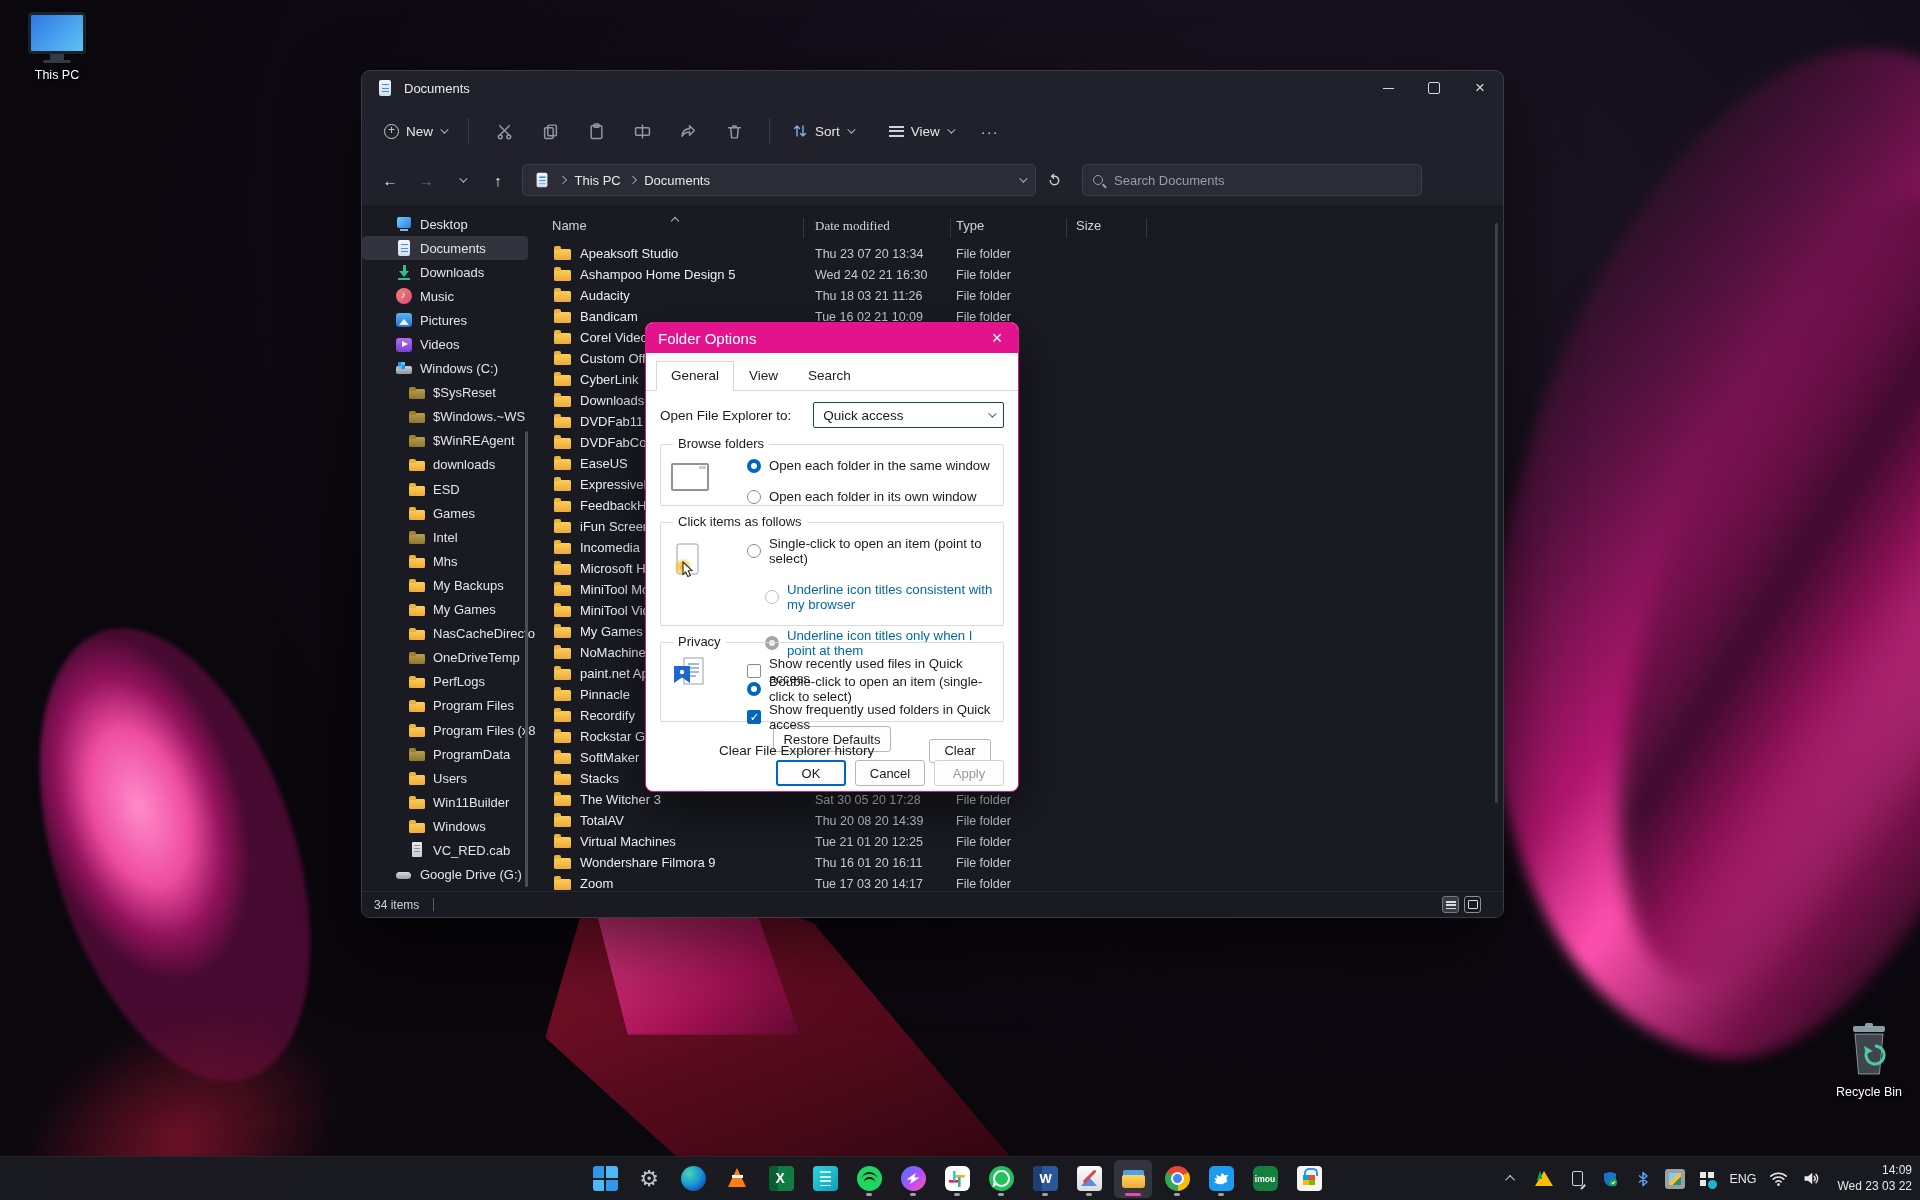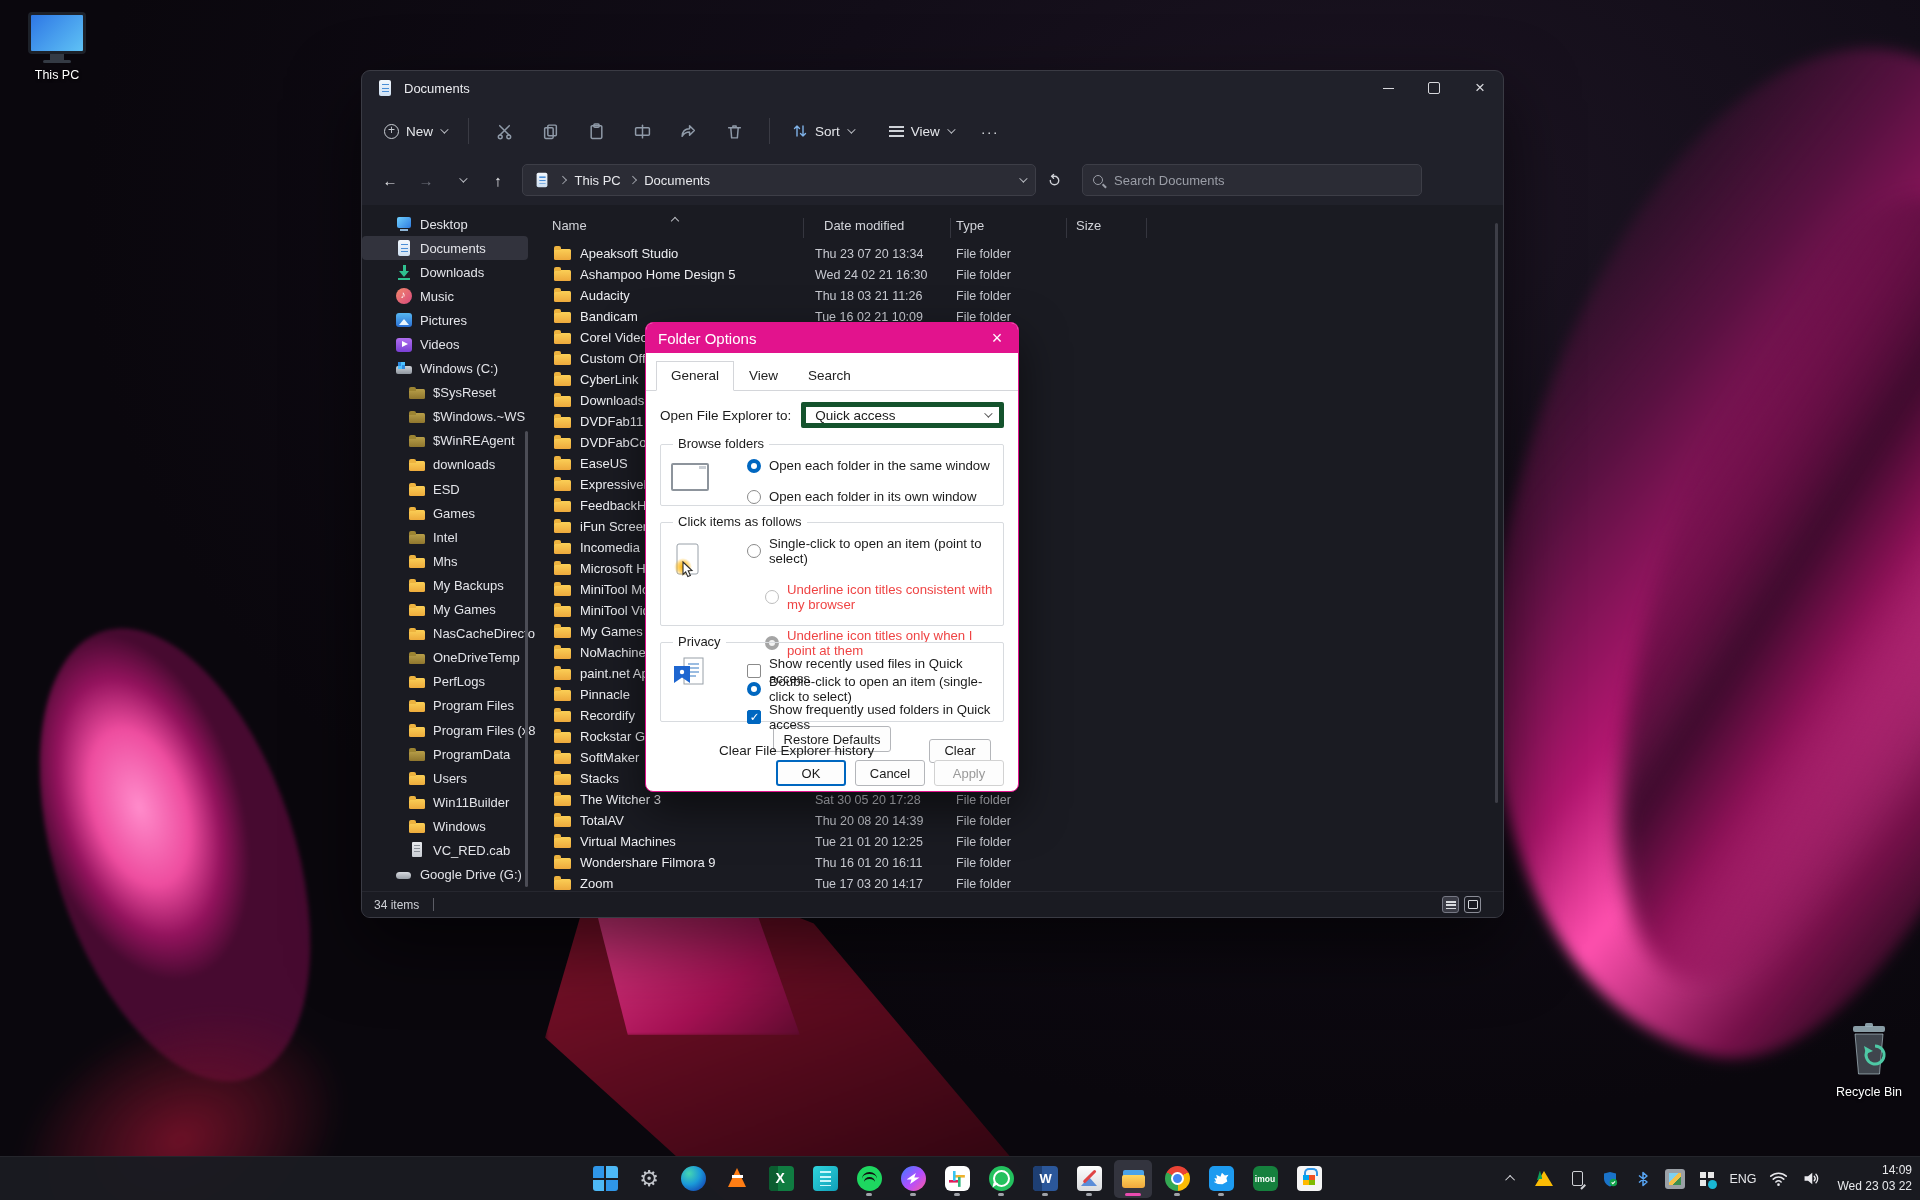--- a/index.html
+++ b/index.html
@@ -113,21 +113,21 @@
   .ic-folder-dim::after{background:#9c8432;}
   .ic-file::before{content:"";position:absolute;left:4px;top:1px;width:10px;height:15px;border-radius:1px;background:linear-gradient(180deg,#e8eaee,#c9cdd4);}
   .ic-file::after{content:"";position:absolute;left:6px;top:4px;width:6px;height:8px;
     background:repeating-linear-gradient(180deg,#8a9098 0 1.2px,transparent 1.2px 3px);}
   .ic-gdrive::before{content:"";position:absolute;left:1px;top:6px;width:15px;height:7px;border-radius:3.5px;background:linear-gradient(180deg,#d8dbe0,#9aa0a8);}
 
   
   .fpane{position:absolute;left:180px;top:0;right:0;bottom:0;overflow:hidden;}
   .fhead{position:absolute;left:0;top:8px;right:0;height:26px;font-size:13px;color:#d2d4da;}
   .fhead span{position:absolute;top:5px;}
-  .h-name{left:10px;}.h-date{left:282px;}.h-type{left:414px;}.h-size{left:534px;}
+  .h-name{left:10px;}.h-date{left:273px;font-family:Liberation Serif, serif;}.h-type{left:414px;}.h-size{left:534px;}
   .hsep{position:absolute;top:3px;width:1px;height:20px;background:#35363f;}
   .sortchv{position:absolute;left:130px;top:-4px;width:6px;height:6px;border-left:1.5px solid #b8bac0;border-top:1.5px solid #b8bac0;transform:rotate(45deg);}
   .frows{position:absolute;left:0;top:38px;right:0;bottom:0;}
   .frow{position:relative;height:21px;}
   .fic{position:absolute;left:12px;top:3px;width:18px;height:15px;}
   .fic::before{content:"";position:absolute;left:0;top:2.5px;width:17px;height:11px;border-radius:1.5px;background:linear-gradient(180deg,#fbcf56,#eda93c);}
   .fic::after{content:"";position:absolute;left:0;top:0;width:7px;height:4px;border-radius:2px 2px 0 0;background:#edb33f;}
   .fname{position:absolute;left:38px;top:3px;font-size:13px;color:#edeef2;white-space:nowrap;}
   .fdate{position:absolute;left:273px;top:3.5px;font-size:12.5px;color:#c7c9d0;white-space:nowrap;}
   .ftype{position:absolute;left:414px;top:3.5px;font-size:12.5px;color:#c7c9d0;white-space:nowrap;}
@@ -151,31 +151,31 @@
   .dtitle{height:30px;background:#e2138d;display:flex;align-items:center;color:#fff;}
   .dtitle .txt{margin-left:12px;font-size:15px;}
   .dclose{position:absolute;right:0;top:0;width:42px;height:30px;display:flex;align-items:center;justify-content:center;color:#fff;}
   .dclose::after{content:"\00D7";font-size:18px;}
   .tabstrip{display:flex;padding:0 10px;margin-top:8px;position:relative;}
   .tabstrip::after{content:"";position:absolute;left:0;right:0;bottom:0;height:1px;background:#d4d6da;}
   .tab{padding:6px 14px 7px;z-index:1;border:1px solid transparent;color:#222;}
   .tab.active{background:#fff;border-color:#d4d6da;border-bottom-color:#fff;}
   .dbody{padding:0 14px;position:relative;height:calc(100% - 70px);}
   .openrow{display:flex;align-items:center;margin-top:11px;}
-  .combobox{flex:1;margin-left:10px;height:26px;border:5px solid #14532d;border-radius:2px;background:#fff;
+  .combobox{flex:1;margin-left:22px;height:26px;border:1px solid #14532d;border-radius:2px;background:#fff;
     display:flex;align-items:center;padding:0 9px;}
   .combobox .val{flex:1;}
   .chvd{width:6px;height:6px;border-right:1.5px solid #555;border-bottom:1.5px solid #555;transform:rotate(45deg) translateY(-2px);}
   .grp{position:relative;border:1px solid #d8dbdf;border-radius:2px;margin-top:16px;}
   .grp-label{position:absolute;top:-9px;left:12px;background:#fff;padding:0 5px;font-size:13px;}
   .optrow{display:flex;align-items:center;gap:8px;margin:16px 0 0 58px;padding-left:28px;}
   .optrow.first{margin-top:13px;}
   .optrow.sub{margin-left:76px;}
   .optrow .lab{font-size:13.2px;}
-  .optrow .lab.dis{color:#ef4444;}
+  .optrow .lab.dis{color:#0369a1;}
   .radio{width:14px;height:14px;border:1px solid #8a8a8a;border-radius:50%;background:#fff;flex:0 0 14px;}
   .radio.sel{border:4.2px solid #0067c0;}
   .radio.dis{border-color:#bdbdbd;}
   .radio.dissel{border:4.2px solid #a5a5a5;background:#f2f2f2;}
   .check{width:14px;height:14px;border:1px solid #8a8a8a;border-radius:2px;background:#fff;flex:0 0 14px;position:relative;}
   .check.on{background:#0067c0;border-color:#0067c0;}
   .check.on::after{content:"\2713";position:absolute;left:1.8px;top:-1.5px;color:#fff;font-size:11.5px;}
   .art{position:absolute;left:10px;}
   .art-browse{top:18px;width:38px;height:28px;border:2px solid #8d949c;border-radius:2px;background:#fff;}
   .art-browse::after{content:"";position:absolute;right:1px;top:1px;width:7px;height:3px;background:#c9ced4;}

